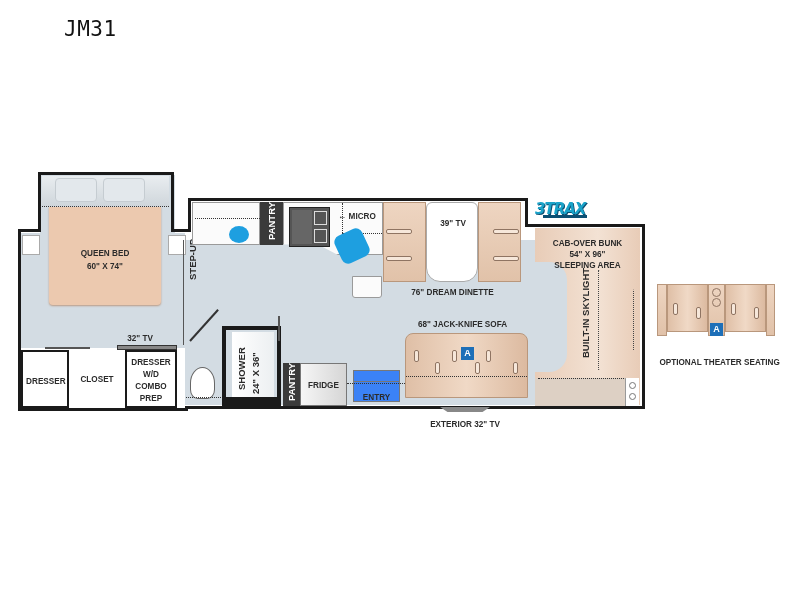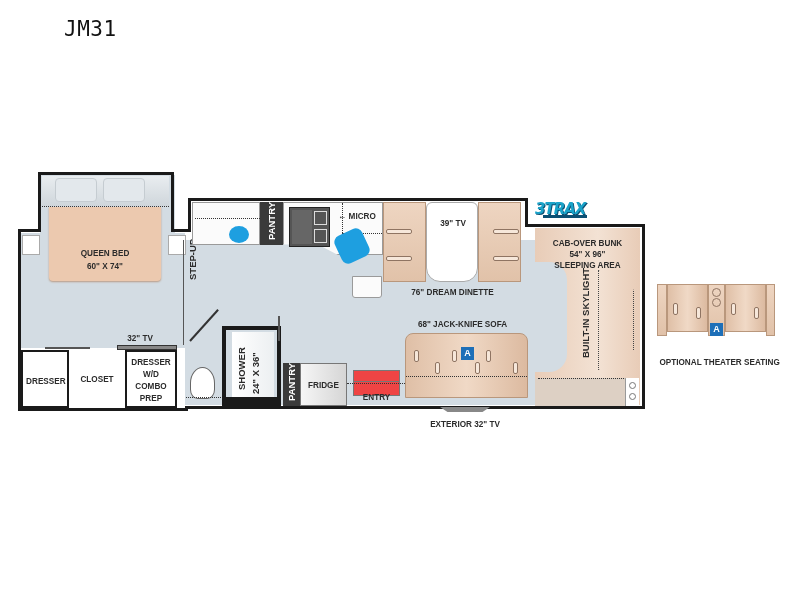--- a/index.html
+++ b/index.html
@@ -46,21 +46,21 @@
   <div class="abs wall" style="left:188px;top:198px;width:340px;height:3px;"></div>
   <div class="abs wall" style="left:525px;top:198px;width:3px;height:28px;"></div>
   <div class="abs wall" style="left:525px;top:224px;width:120px;height:3px;"></div>
   <div class="abs wall" style="left:642px;top:224px;width:3px;height:184px;"></div>
   <div class="abs wall" style="left:185px;top:406px;width:460px;height:3px;"></div>
 
   <div class="abs" style="left:42px;top:176px;width:127px;height:30px;background:linear-gradient(180deg,#e9edf0,#cfd6db);"></div>
   <div class="abs" style="left:55px;top:178px;width:42px;height:24px;background:#e3e8ec;border-radius:4px;border:1px solid #c5ccd1;"></div>
   <div class="abs" style="left:103px;top:178px;width:42px;height:24px;background:#e3e8ec;border-radius:4px;border:1px solid #c5ccd1;"></div>
   <div class="dots-h" style="left:42px;top:206px;width:127px;"></div>
-  <div class="abs" style="left:49px;top:207px;width:112px;height:74px;background:#ecc9af;border-radius:0 0 4px 4px;box-shadow:0 1px 2px #b99a84;">
+  <div class="abs" style="left:49px;top:207px;width:112px;height:98px;background:#ecc9af;border-radius:0 0 4px 4px;box-shadow:0 1px 2px #b99a84;">
     <div class="lbl" style="left:0;top:40px;width:112px;">QUEEN BED</div>
     <div class="lbl" style="left:0;top:53px;width:112px;">60" X 74"</div>
   </div>
   <div class="abs" style="left:22px;top:235px;width:18px;height:20px;background:#fff;border:1px solid #aaa;"></div>
   <div class="abs" style="left:168px;top:235px;width:18px;height:20px;background:#fff;border:1px solid #aaa;"></div>
   <div class="abs" style="left:183px;top:240px;width:1px;height:105px;background:#555;"></div>
   <div class="vlbl" style="left:187px;top:280px;">STEP-UP</div>
 
   <div class="lbl" style="left:120px;top:332px;width:40px;">32" TV</div>
   <div class="abs" style="left:117px;top:345px;width:60px;height:5px;background:#888;border:1px solid #333;"></div>
@@ -150,21 +150,21 @@
   <div class="badge" style="left:461px;top:347px;">A</div>
   <div class="abs" style="left:440px;top:407px;width:50px;height:5px;background:#888;clip-path:polygon(0 0,100% 0,85% 100%,15% 100%);"></div>
   <div class="lbl" style="left:410px;top:418px;width:110px;">EXTERIOR 32" TV</div>
 
   <div class="abs dark" style="left:283px;top:363px;width:17px;height:43px;">
     <div class="vlbl" style="left:3px;top:38px;color:#fff;">PANTRY</div>
   </div>
   <div class="abs" style="left:300px;top:363px;width:47px;height:43px;background:linear-gradient(90deg,#f6f6f6,#d5d5d5);border:1px solid #777;">
     <div class="lbl" style="left:0;top:15px;width:45px;">FRIDGE</div>
   </div>
-  <div class="abs" style="left:353px;top:370px;width:47px;height:26px;background:#ef4444;border:1px solid #777;">
+  <div class="abs" style="left:353px;top:370px;width:47px;height:32px;background:#3b82f6;border:1px solid #777;">
     <div class="abs" style="left:0;top:10px;width:45px;height:1px;background:#777;"></div>
     <div class="lbl" style="left:0;top:20px;width:45px;">ENTRY</div>
   </div>
   <div class="dots-h" style="left:347px;top:383px;width:58px;"></div>
 
   <div class="abs" style="left:657px;top:284px;width:118px;height:52px;">
     <div class="abs tanv" style="left:0;top:0;width:10px;height:52px;"></div>
     <div class="abs tan" style="left:10px;top:0;width:41px;height:48px;">
       <div class="arm" style="left:5px;top:18px;"></div>
       <div class="arm" style="left:28px;top:22px;"></div>

